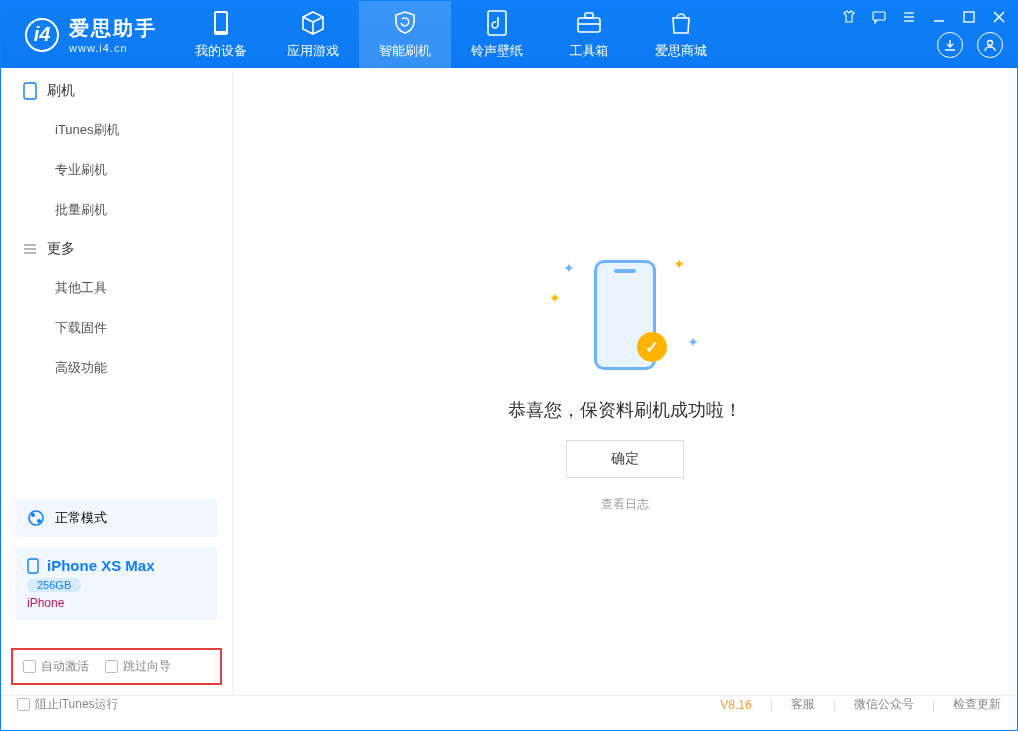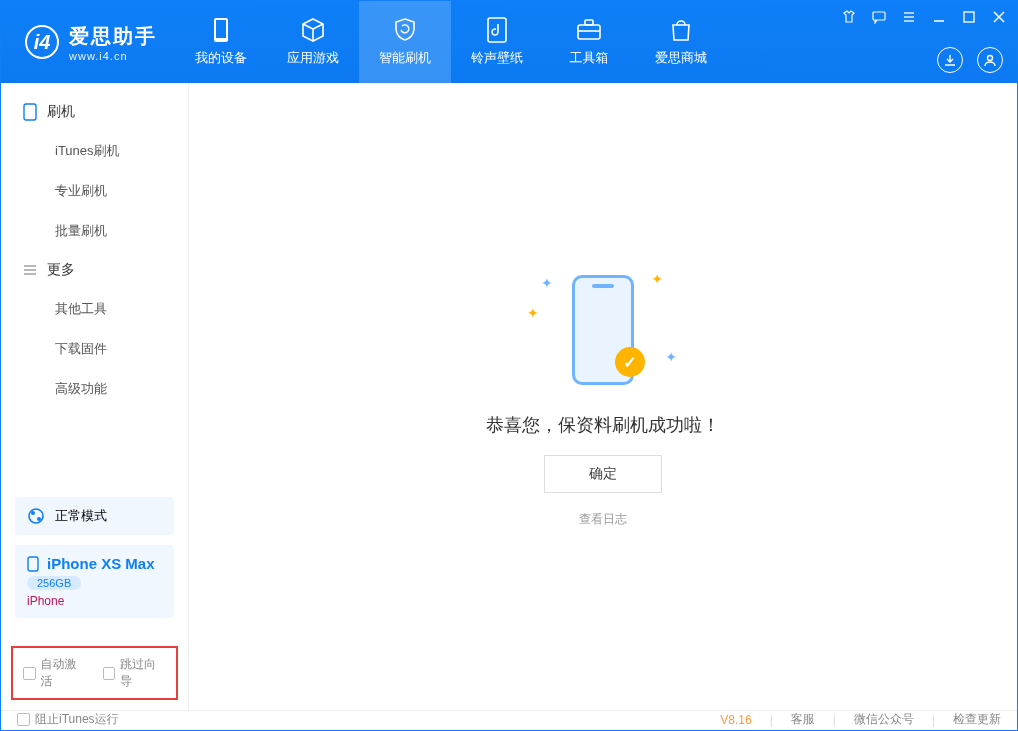--- a/index.html
+++ b/index.html
@@ -1,36 +1,36 @@
 <!DOCTYPE html>
 <html><head>
 <meta charset="utf-8">
 <style>
 * { margin: 0; padding: 0; box-sizing: border-box; font-family: "Microsoft YaHei", Arial, sans-serif; }
 body { background: #fff; width: 1018px; height: 731px; overflow: hidden; border: 1px solid #0e7ff8; }
 
-.header { height: 82px; background: linear-gradient(to bottom, #0e7ff8, #0c79f2); display: flex; align-items: center; color: #fff; position: relative; }
+.header { height: 67px; background: linear-gradient(to bottom, #0e7ff8, #0c79f2); display: flex; align-items: center; color: #fff; position: relative; }
 .logo-area { display: flex; align-items: center; padding: 0 18px 0 24px; }
 .logo-icon { width: 34px; height: 34px; border: 2.5px solid #fff; border-radius: 50%; display: flex; align-items: center; justify-content: center; font-weight: bold; font-style: italic; font-size: 20px; }
 .logo-text { margin-left: 10px; }
 .logo-text .cn { font-size: 20px; font-weight: bold; letter-spacing: 2px; }
 .logo-text .en { font-size: 11px; opacity: .9; letter-spacing: 1px; }
 
 .nav { display: flex; height: 100%; }
 .nav-item { width: 92px; display: flex; flex-direction: column; align-items: center; justify-content: center; gap: 6px; font-size: 13px; cursor: pointer; }
 .nav-item.active { background: rgba(255,255,255,.18); }
 .nav-icon { width: 26px; height: 26px; display: flex; align-items: center; justify-content: center; }
 
 .win-ctrl { position: absolute; right: 10px; top: 8px; display: flex; gap: 14px; }
 .win-ctrl span { width: 16px; height: 16px; display: flex; align-items: center; justify-content: center; cursor: pointer; opacity: .95; }
 .hdr-right { position: absolute; right: 14px; bottom: 10px; display: flex; gap: 14px; }
 .circ-icon { width: 26px; height: 26px; border: 1.6px solid #fff; border-radius: 50%; display: flex; align-items: center; justify-content: center; cursor: pointer; }
 
 .body { display: flex; height: calc(100% - 72px - 30px); }
-.sidebar { width: 188px; border-right: 1px solid #eee; padding-top: 10px; display: flex; flex-direction: column; }
+.sidebar { width: 232px; border-right: 1px solid #eee; padding-top: 4px; display: flex; flex-direction: column; }
 .sb-group { padding: 10px 0 10px 22px; font-size: 14px; color: #333; display: flex; align-items: center; gap: 10px; font-weight: 500; }
 .sb-item { padding: 11px 0 11px 54px; font-size: 13px; color: #555; cursor: pointer; }
 .sb-item.active { color: #0e7ff8; }
 .sb-bottom { margin-top: auto; padding: 12px 14px; }
 .mode-card, .dev-card { background: #f0f7ff; border-radius: 4px; padding: 10px 12px; margin-bottom: 10px; font-size: 13px; display: flex; align-items: center; gap: 10px; }
 .dev-card { flex-direction: column; align-items: flex-start; gap: 4px; }
 .dev-name { color: #0e7ff8; font-weight: 600; font-size: 15px; display:flex; align-items:center; gap:8px; }
 .badge { background: #d6ebff; color: #0e7ff8; border-radius: 10px; padding: 1px 10px; font-size: 11px; display:inline-block; }
 .dev-type { color: #be185d; font-size: 12px; }
 .chk-row { border: 2px solid #e7403c; padding: 8px 10px; margin: 6px 10px 10px 10px; display: flex; gap: 16px; font-size: 12px; color: #888; }

